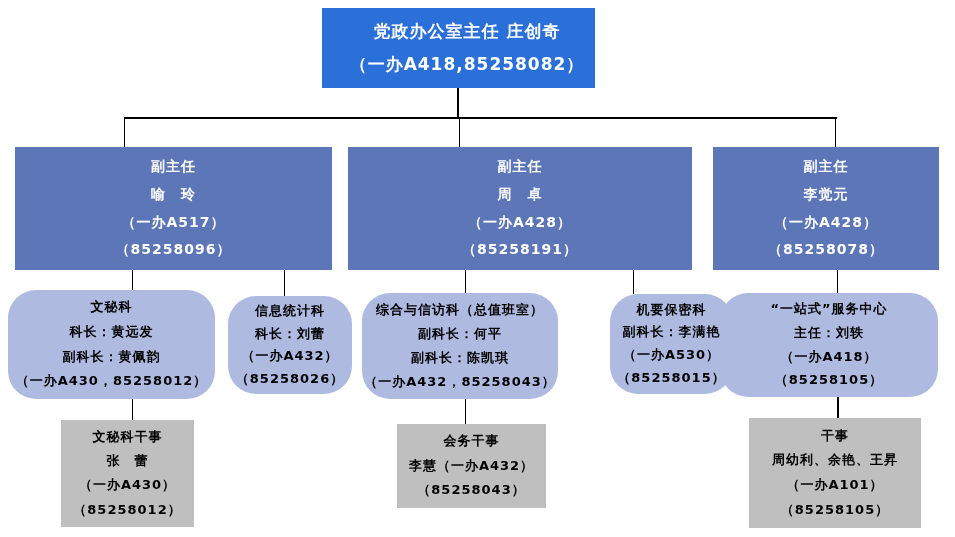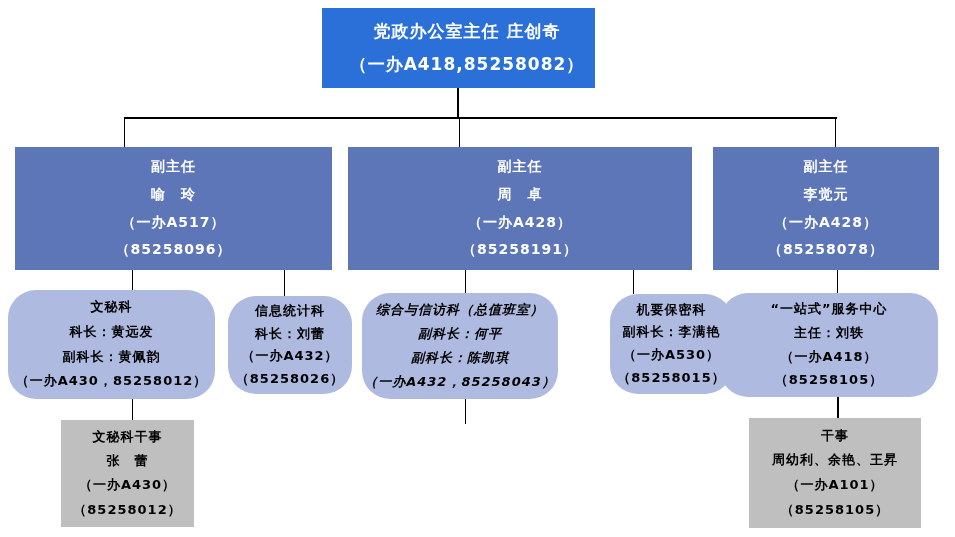--- a/index.html
+++ b/index.html
@@ -68,21 +68,21 @@
     <div class="ln">科长：黄远发</div>
     <div class="ln">副科长：黄佩韵</div>
     <div class="ln">（一办A430，85258012）</div>
   </div>
   <div class="box lv3" style="left:228px;top:296px;width:124px;height:98px;">
     <div class="ln">信息统计科</div>
     <div class="ln">科长：刘蕾</div>
     <div class="ln">（一办A432）</div>
     <div class="ln">（85258026）</div>
   </div>
-  <div class="box lv3" style="left:362px;top:293px;width:196px;height:106px;font-style:italic;">
+  <div class="box lv3" style="left:362px;top:293px;width:196px;height:106px;">
     <div class="ln">综合与信访科（总值班室）</div>
     <div class="ln">副科长：何平</div>
     <div class="ln">副科长：陈凯琪</div>
     <div class="ln">（一办A432，85258043）</div>
   </div>
   <div class="box lv3" style="left:569px;top:294px;width:123px;height:100px;margin-left:41px;">
     <div class="ln">机要保密科</div>
     <div class="ln">副科长：李满艳</div>
     <div class="ln">（一办A530）</div>
     <div class="ln">（85258015）</div>
@@ -93,20 +93,25 @@
     <div class="ln">（一办A418）</div>
     <div class="ln">（85258105）</div>
   </div>
 
   <div class="box lv4" style="left:61px;top:420px;width:133px;height:107px;">
     <div class="ln">文秘科干事</div>
     <div class="ln">张　蕾</div>
     <div class="ln">（一办A430）</div>
     <div class="ln">（85258012）</div>
   </div>
+  <div class="box lv4" style="left:397px;top:424px;width:149px;height:84px;">
+    <div class="ln">会务干事</div>
+    <div class="ln">李慧（一办A432）</div>
+    <div class="ln">（85258043）</div>
+  </div>
   <div class="box lv4" style="left:749px;top:418px;width:172px;height:110px;">
     <div class="ln">干事</div>
     <div class="ln">周幼利、余艳、王昇</div>
     <div class="ln">（一办A101）</div>
     <div class="ln">（85258105）</div>
   </div>
 
 </div>
 
 </body></html>

